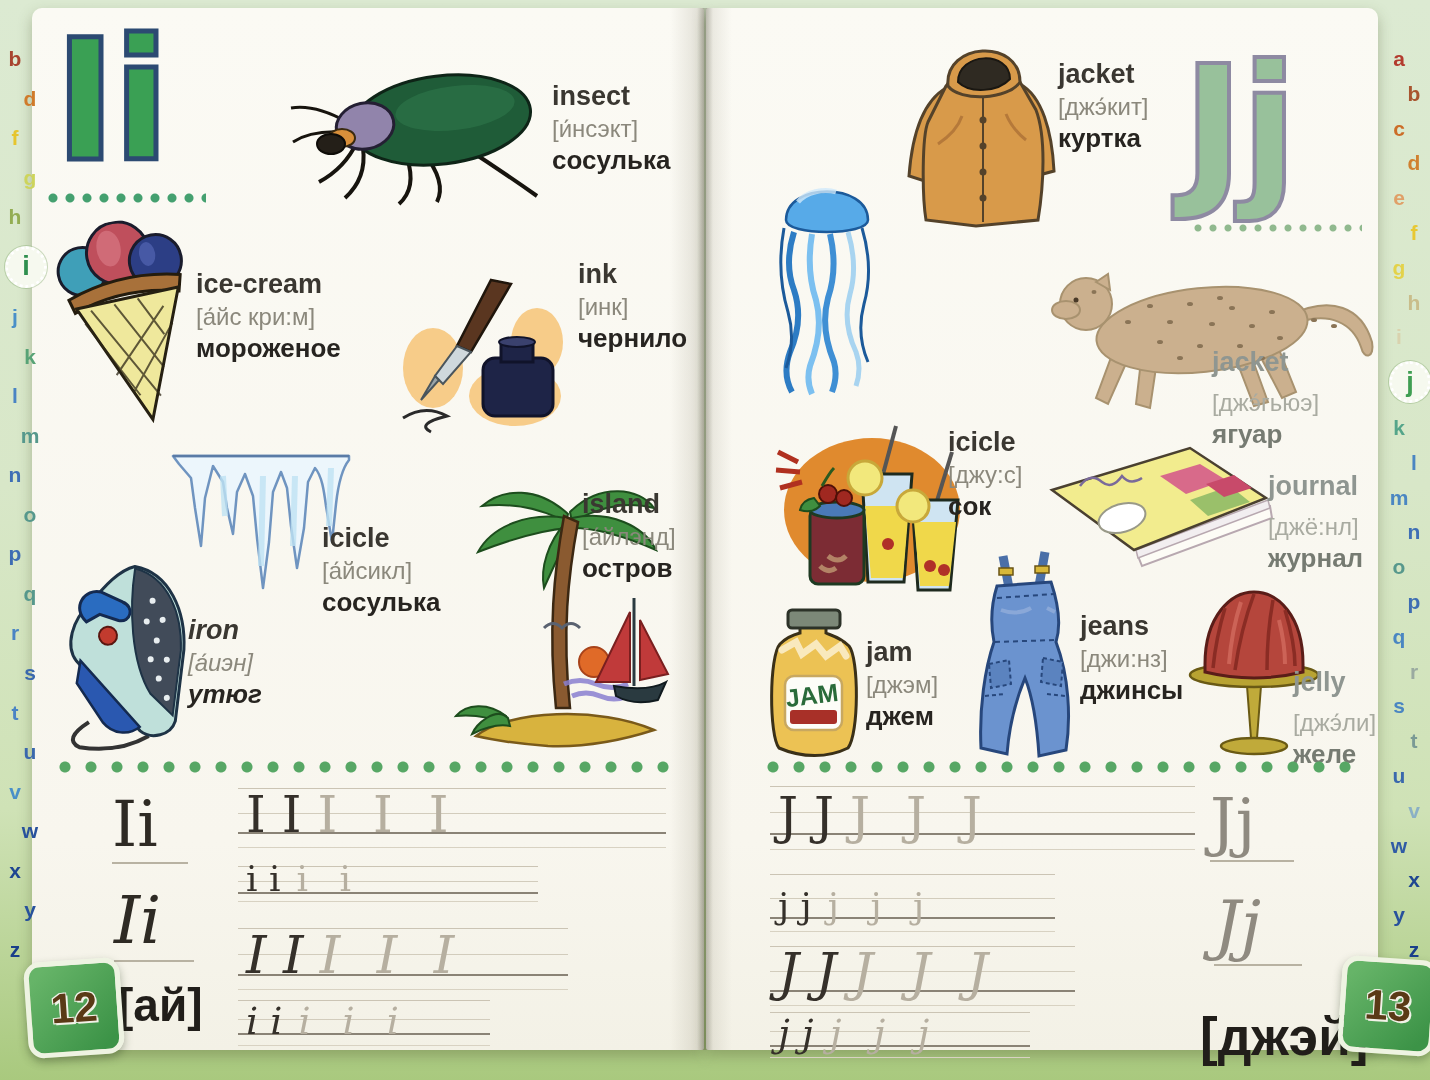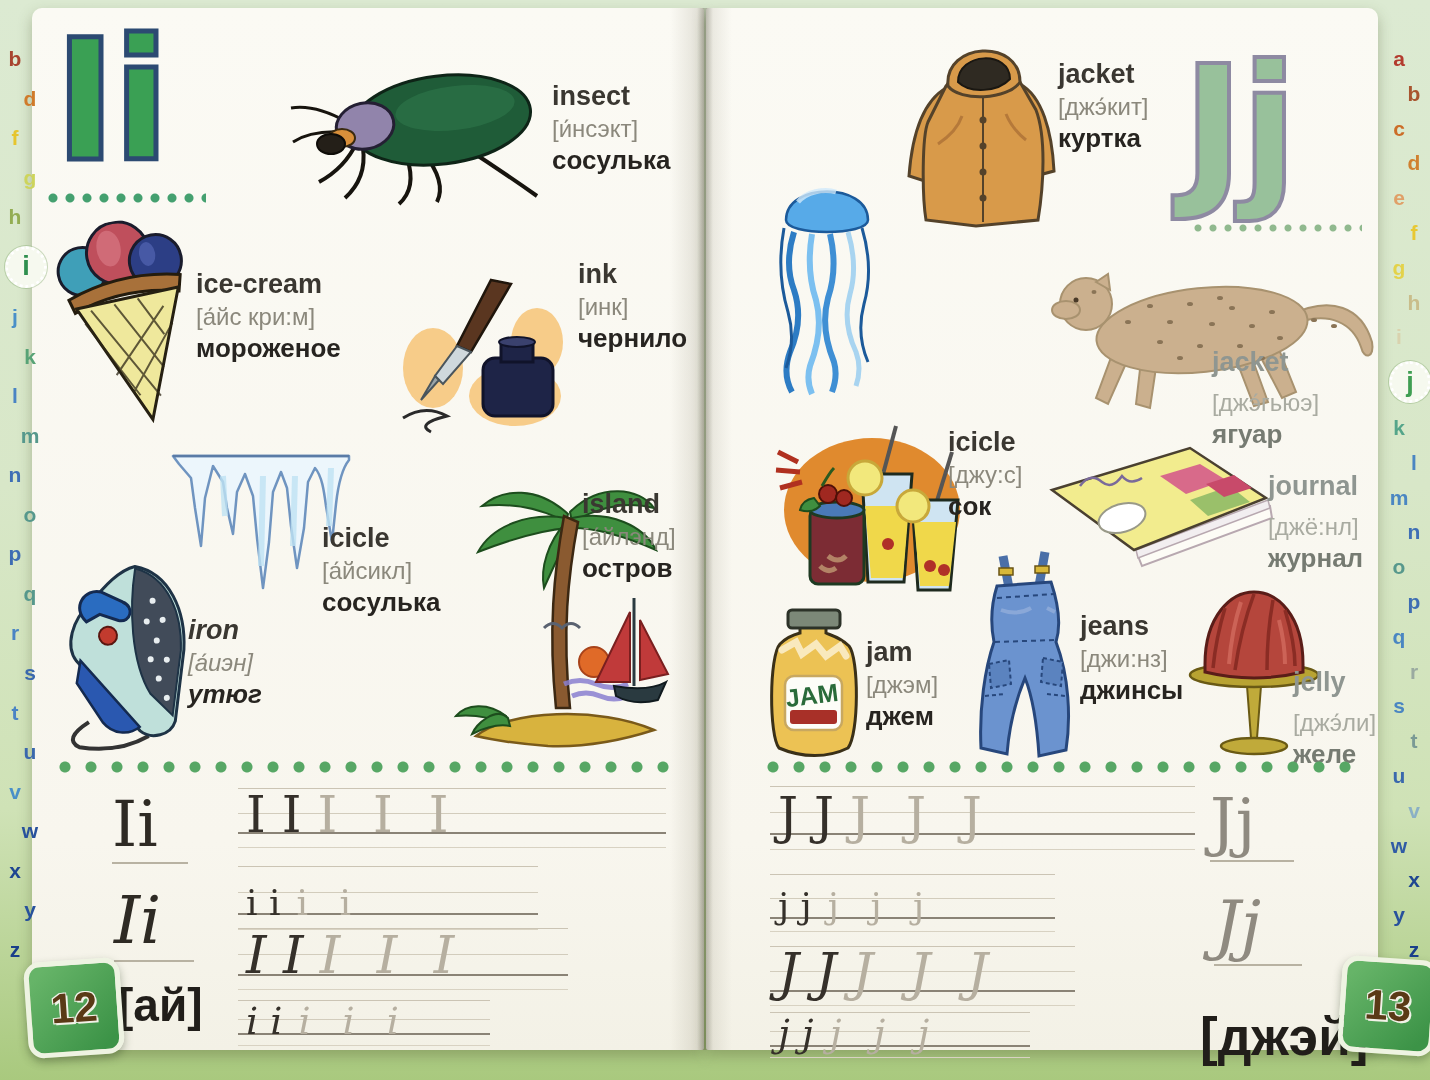--- a/index.html
+++ b/index.html
@@ -269,21 +269,21 @@
     <span>Ii</span><span class="guide" style="width:76px;"></span>
   </div>
   <div class="sample cursive" style="left:114px;top:888px;">
     <span>Ii</span><span class="guide" style="width:80px;"></span>
   </div>
   <div class="pron" style="left:118px;top:978px;font-size:46px;">[ай]</div>
 
   <div class="hw pcaps" style="left:238px;top:788px;width:428px;height:60px;">
     <div class="txtrow"><span class="solid">I I</span><span class="ghost">I I I</span></div>
   </div>
-  <div class="hw plow" style="left:238px;top:866px;width:300px;height:64px;">
+  <div class="hw plow" style="left:238px;top:866px;width:300px;height:36px;">
     <div class="txtrow"><span class="solid">i i</span><span class="ghost">i i</span></div>
   </div>
   <div class="hw ccaps" style="left:238px;top:928px;width:330px;height:62px;">
     <div class="txtrow"><span class="solid">I I</span><span class="ghost">I I I</span></div>
   </div>
   <div class="hw clow" style="left:238px;top:1000px;width:252px;height:46px;">
     <div class="txtrow"><span class="solid">i i</span><span class="ghost">i i i</span></div>
   </div>
 
   <div class="badge b12" style="left:26px;top:960px;">

